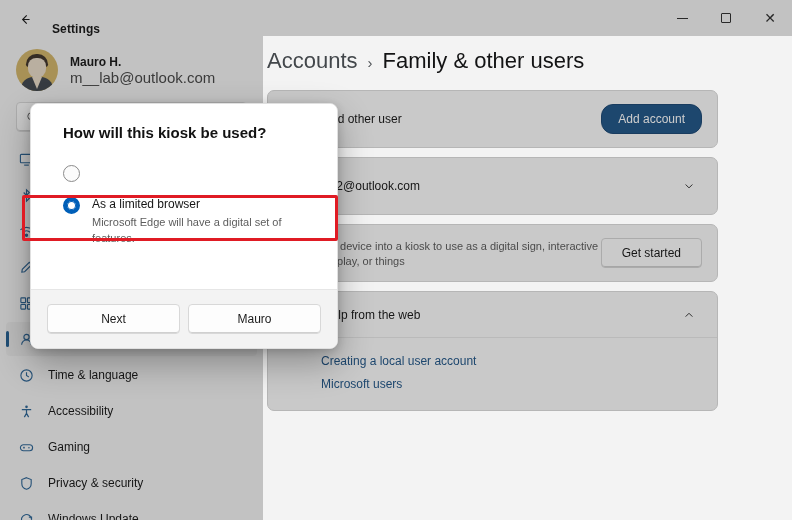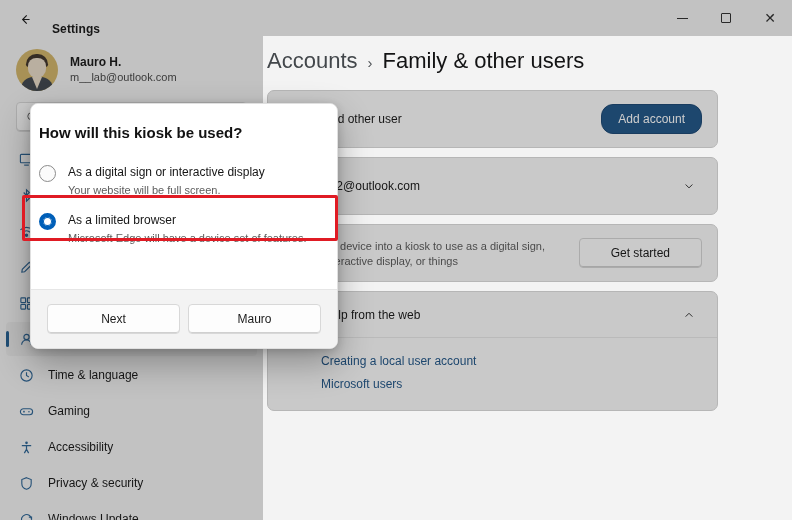--- a/index.html
+++ b/index.html
@@ -96,21 +96,21 @@
     background: #3f4b58;
   }
   .avatar .collar {
     position: absolute; left: 16px; top: 28px;
     width: 10px; height: 12px;
     background: #f0d9b8;
     clip-path: polygon(50% 100%, 0 0, 100% 0);
   }
   .profile-text { margin-left: 12px; }
   .profile-name { font-size: 12px; font-weight: 700; color: #1b1b1b; line-height: 15px; }
-  .profile-mail { font-size: 11px; color: #4a4a4a; line-height: 15px; }
+  .profile-mail { font-size: 15px; color: #4a4a4a; line-height: 15px; }
 
   .search-wrap { padding: 6px 16px 8px 16px; }
   .search-box {
     height: 30px; border-radius: 4px;
     background: #fbfbfb; border: 1px solid #d8d8d8;
     display: flex; align-items: center; padding: 0 9px;
     font-size: 11px; color: #5d5d5d;
     box-shadow: inset 0 -1px 0 #cfcfcf;
   }
   .search-box .mag { margin-right: 7px; display: flex; }
@@ -172,21 +172,21 @@
 
   .btn-primary {
     background: #005fb8; color: #ffffff;
     font-size: 12px; border: 1px solid #00509f;
     border-radius: 12px; padding: 7px 16px;
     white-space: nowrap;
   }
   .btn-secondary {
     background: #fdfdfd; color: #1b1b1b;
     font-size: 12px; border: 1px solid #d6d6d6;
-    border-radius: 4px; padding: 7px 31px;
+    border-radius: 4px; padding: 7px 20px;
     white-space: nowrap;
     box-shadow: inset 0 -1px 0 #cfcfcf;
   }
   .chev {
     width: 26px; height: 26px; display: flex;
     align-items: center; justify-content: center; color: #333;
   }
   .chev svg { width: 12px; height: 12px; }
 
   .help-head {
@@ -205,21 +205,21 @@
     position: absolute;
     left: 30px; top: 103px;
     width: 308px;
     background: #f9f9f9;
     border: 1px solid #e0e0e0;
     border-radius: 8px;
     box-shadow: 0 14px 34px rgba(0,0,0,.30), 0 2px 8px rgba(0,0,0,.16);
     overflow: hidden;
     z-index: 40;
   }
-  .dialog-body { background: #ffffff; padding: 18px 20px 0 8px; }
+  .dialog-body { background: #ffffff; padding: 18px 20px 0 32px; }
   .dialog-title {
     font-size: 15px; font-weight: 700; color: #121212;
     line-height: 21px; margin-bottom: 16px;
   }
   .radio-option {
     display: flex; align-items: flex-start;
     padding: 5px 0 9px 0;
   }
   .radio {
     width: 17px; height: 17px; border-radius: 50%;
@@ -393,37 +393,37 @@
               <svg viewBox="0 0 16 16" fill="none" stroke="currentColor" stroke-width="1.2">
                 <circle cx="8" cy="8" r="6"></circle>
                   <path d="M8 4.5V8l2.5 1.6"></path>
               </svg>
             </span>
             <span class="nav-label">Time &amp; language</span>
           </div>
 
           <div class="nav-item">
             <span class="nav-ico">
+              <svg viewBox="0 0 16 16" fill="none" stroke="currentColor" stroke-width="1.3">
+                <circle cx="8" cy="3" r="1.4" fill="currentColor" stroke="none"></circle>
+                <path d="M3 6h10M8 6v4M8 10l-2.3 4M8 10l2.3 4"></path>
+              </svg>
+            </span>
+            <span class="nav-label">Accessibility</span>
+          </div>
+
+          <div class="nav-item">
+            <span class="nav-ico">
               <svg viewBox="0 0 16 16" fill="none" stroke="currentColor" stroke-width="1.2">
                 <rect x="1.5" y="5" width="13" height="6.5" rx="3.2"></rect>
                 <path d="M4.4 8.2h1.8M5.3 7.3v1.8"></path>
                   <circle cx="10.6" cy="8.2" r=".8" fill="currentColor" stroke="none"></circle>
               </svg>
             </span>
             <span class="nav-label">Gaming</span>
-          </div>
-
-          <div class="nav-item">
-            <span class="nav-ico">
-              <svg viewBox="0 0 16 16" fill="none" stroke="currentColor" stroke-width="1.3">
-                <circle cx="8" cy="3" r="1.4" fill="currentColor" stroke="none"></circle>
-                <path d="M3 6h10M8 6v4M8 10l-2.3 4M8 10l2.3 4"></path>
-              </svg>
-            </span>
-            <span class="nav-label">Accessibility</span>
           </div>
 
           <div class="nav-item">
             <span class="nav-ico">
               <svg viewBox="0 0 16 16" fill="none" stroke="currentColor" stroke-width="1.2">
                 <path d="M8 1.8l5 2v4.1c0 3.2-2.2 5.5-5 6.3-2.8-.8-5-3.1-5-6.3V3.8z"></path>
               </svg>
             </span>
             <span class="nav-label">Privacy &amp; security</span>
           </div>
@@ -527,31 +527,27 @@
       </div>
     </div>
   </div>
 
   <div class="dialog">
     <div class="dialog-body">
       <div class="dialog-title">How will this kiosk be used?</div>
 
       <div class="radio-option">
         <span class="radio"></span>
-        <div>
-          <div class="opt-title">As a digital sign or interactive display</div>
-          <div class="opt-sub">Your website will be full screen.</div>
-        </div>
       </div>
 
       <div class="radio-option">
         <span class="radio checked"></span>
         <div>
           <div class="opt-title">As a limited browser</div>
-          <div class="opt-sub">Microsoft Edge will have a device set of features.</div>
+          <div class="opt-sub">Microsoft Edge will have a digital set of features.</div>
         </div>
       </div>
 
       <div class="dialog-spacer"></div>
     </div>
 
     <div class="dialog-footer">
       <button class="dlg-btn">Next</button>
       <button class="dlg-btn">Mauro</button>
     </div>

